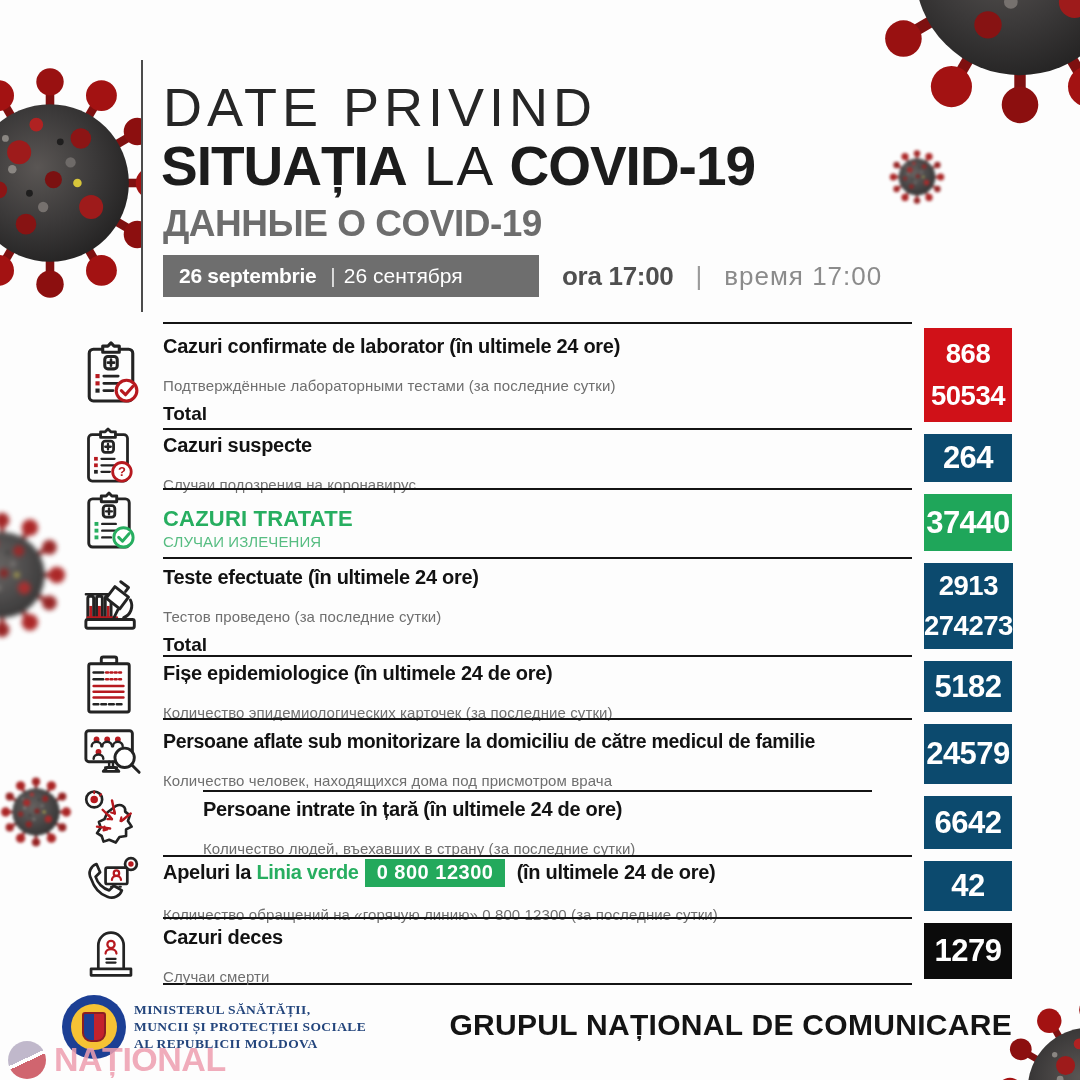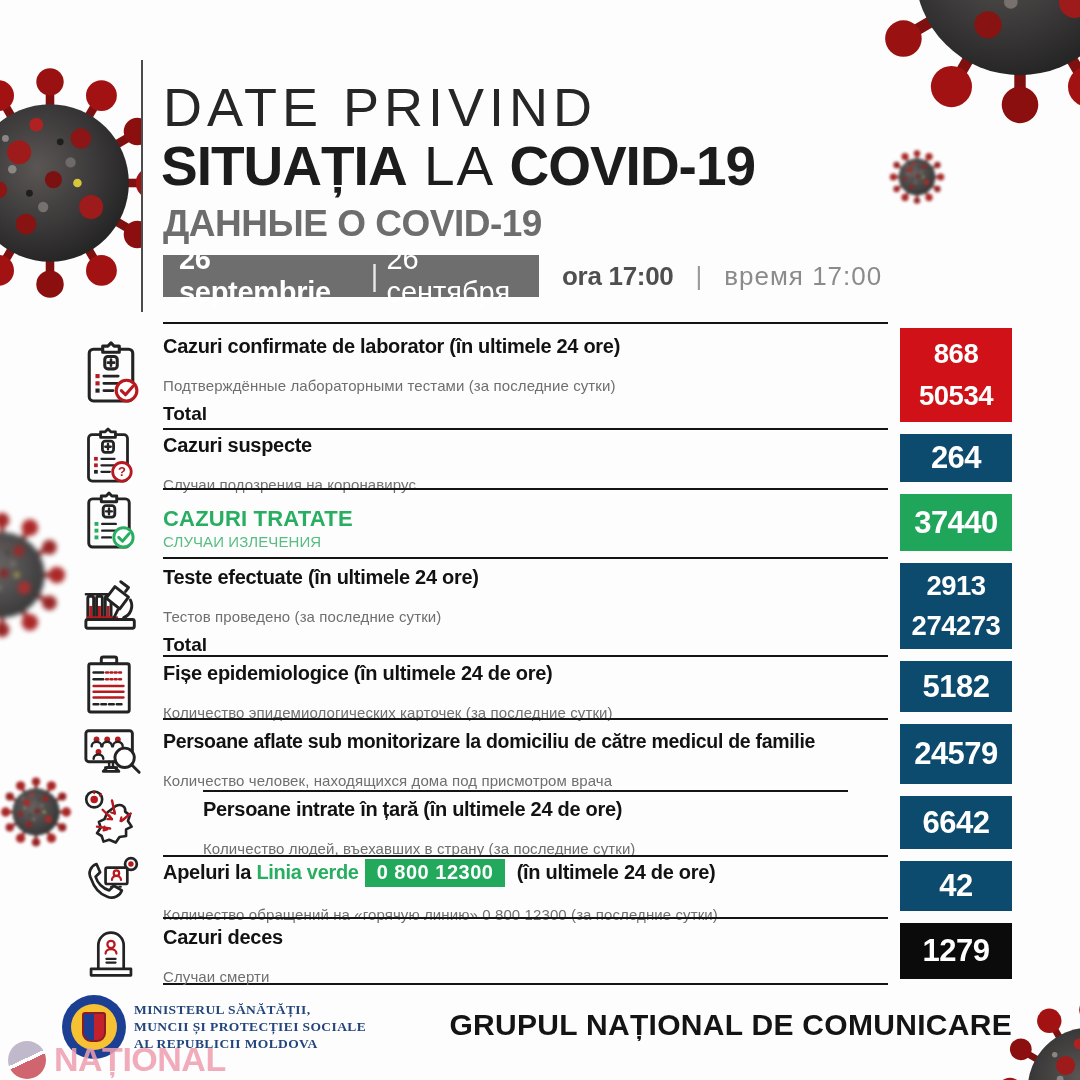--- a/index.html
+++ b/index.html
@@ -13,21 +13,21 @@
   .blur05{filter:blur(.6px);}
   #photo-clip{left:0;top:60px;width:141px;height:252px;overflow:hidden;border-right:2px solid #4c4c4c;}
   #photo-clip svg{position:absolute;left:-70px;top:3px;}
 
   
   .h-line1{position:absolute;left:163px;top:76px;font-size:54px;font-weight:400;color:#262626;letter-spacing:5px;}
   .h-line2{position:absolute;left:161px;top:134px;font-size:55px;color:#1c1c1c;letter-spacing:0px;}
   .h-line2 .b{font-weight:bold;letter-spacing:-1px;}
   .h-line2 .l{font-weight:400;letter-spacing:2px;}
   .h-line3{position:absolute;left:163px;top:203px;font-size:37px;font-weight:bold;color:#6d6d6d;letter-spacing:-0.5px;text-align:right;}
-  .datebar{position:absolute;left:163px;top:255px;width:376px;height:42px;background:#6e6e6e;display:flex;align-items:center;padding-left:16px;box-sizing:border-box;color:#fff;font-size:29px;}
+  .datebar{position:absolute;left:163px;top:255px;width:376px;height:42px;background:#6e6e6e;display:flex;align-items:center;padding-left:16px;box-sizing:border-box;color:#fff;font-size:21px;}
   .datebar .ro{font-weight:bold;letter-spacing:-0.3px;}
   .datebar .sep{margin:0 8px 0 14px;font-weight:300;color:#e8e8e8;}
   .datebar .ru{font-weight:400;}
   .timebox{position:absolute;left:562px;top:255px;height:42px;display:flex;align-items:center;font-size:26px;}
   .timebox .ro{font-weight:bold;color:#4f4f4f;letter-spacing:-0.3px;}
   .timebox .sep{margin:0 22px;color:#9a9a9a;font-weight:300;}
   .timebox .ru{color:#8b8b8b;font-weight:400;letter-spacing:1px;}
 
   
   #rows{position:absolute;left:80px;top:322px;width:932px;}
@@ -36,21 +36,21 @@
   .icon-col svg{margin-left:2px;}
   .content{flex:1;border-top:2px solid #141414;display:flex;flex-direction:column;justify-content:center;padding:12px 6px 4px 0;box-sizing:border-box;min-width:0;}
   .row:last-child .content{border-bottom:2px solid #141414;}
   .r-title{font-size:20px;font-weight:bold;color:#121212;letter-spacing:-0.3px;white-space:nowrap;}
   .r-sub{font-size:15px;color:#6f6f6f;margin-top:19px;letter-spacing:0.1px;white-space:nowrap;}
   .r-total{font-size:19px;font-weight:bold;color:#121212;margin-top:9px;}
   .r-title.green{color:#27ae60;font-size:22px;letter-spacing:0.2px;}
   .r-sub.green{color:#57bd82;margin-top:1px;}
   .phone-pill{display:inline-block;background:#23a95c;color:#fff;font-weight:bold;padding:2px 12px 3px;margin:0 6px;letter-spacing:0.5px;}
   .green-words{color:#27ae60;}
-  .badge-col{width:112px;flex:none;margin-left:12px;display:flex;}
+  .badge-col{width:88px;flex:none;margin-left:12px;display:flex;}
   .badge{flex:1;margin:6px 0;display:flex;flex-direction:column;align-items:center;justify-content:space-evenly;color:#fff;font-weight:bold;font-size:31px;letter-spacing:-0.5px;}
   .badge.two{font-size:27.5px;}
   .badge-red{background:#d01118;}
   .badge-gray{background:#0c4a6e;}
   .badge-green{background:#1fa65a;}
   .badge-black{background:#0b0b0b;}
 
   
   #ministry-logo{position:absolute;left:62px;top:995px;width:64px;height:64px;border-radius:50%;background:#1c3f94;display:flex;align-items:center;justify-content:center;}
   #ministry-logo .inner{width:46px;height:46px;border-radius:50%;background:#f6c234;display:flex;align-items:center;justify-content:center;}

